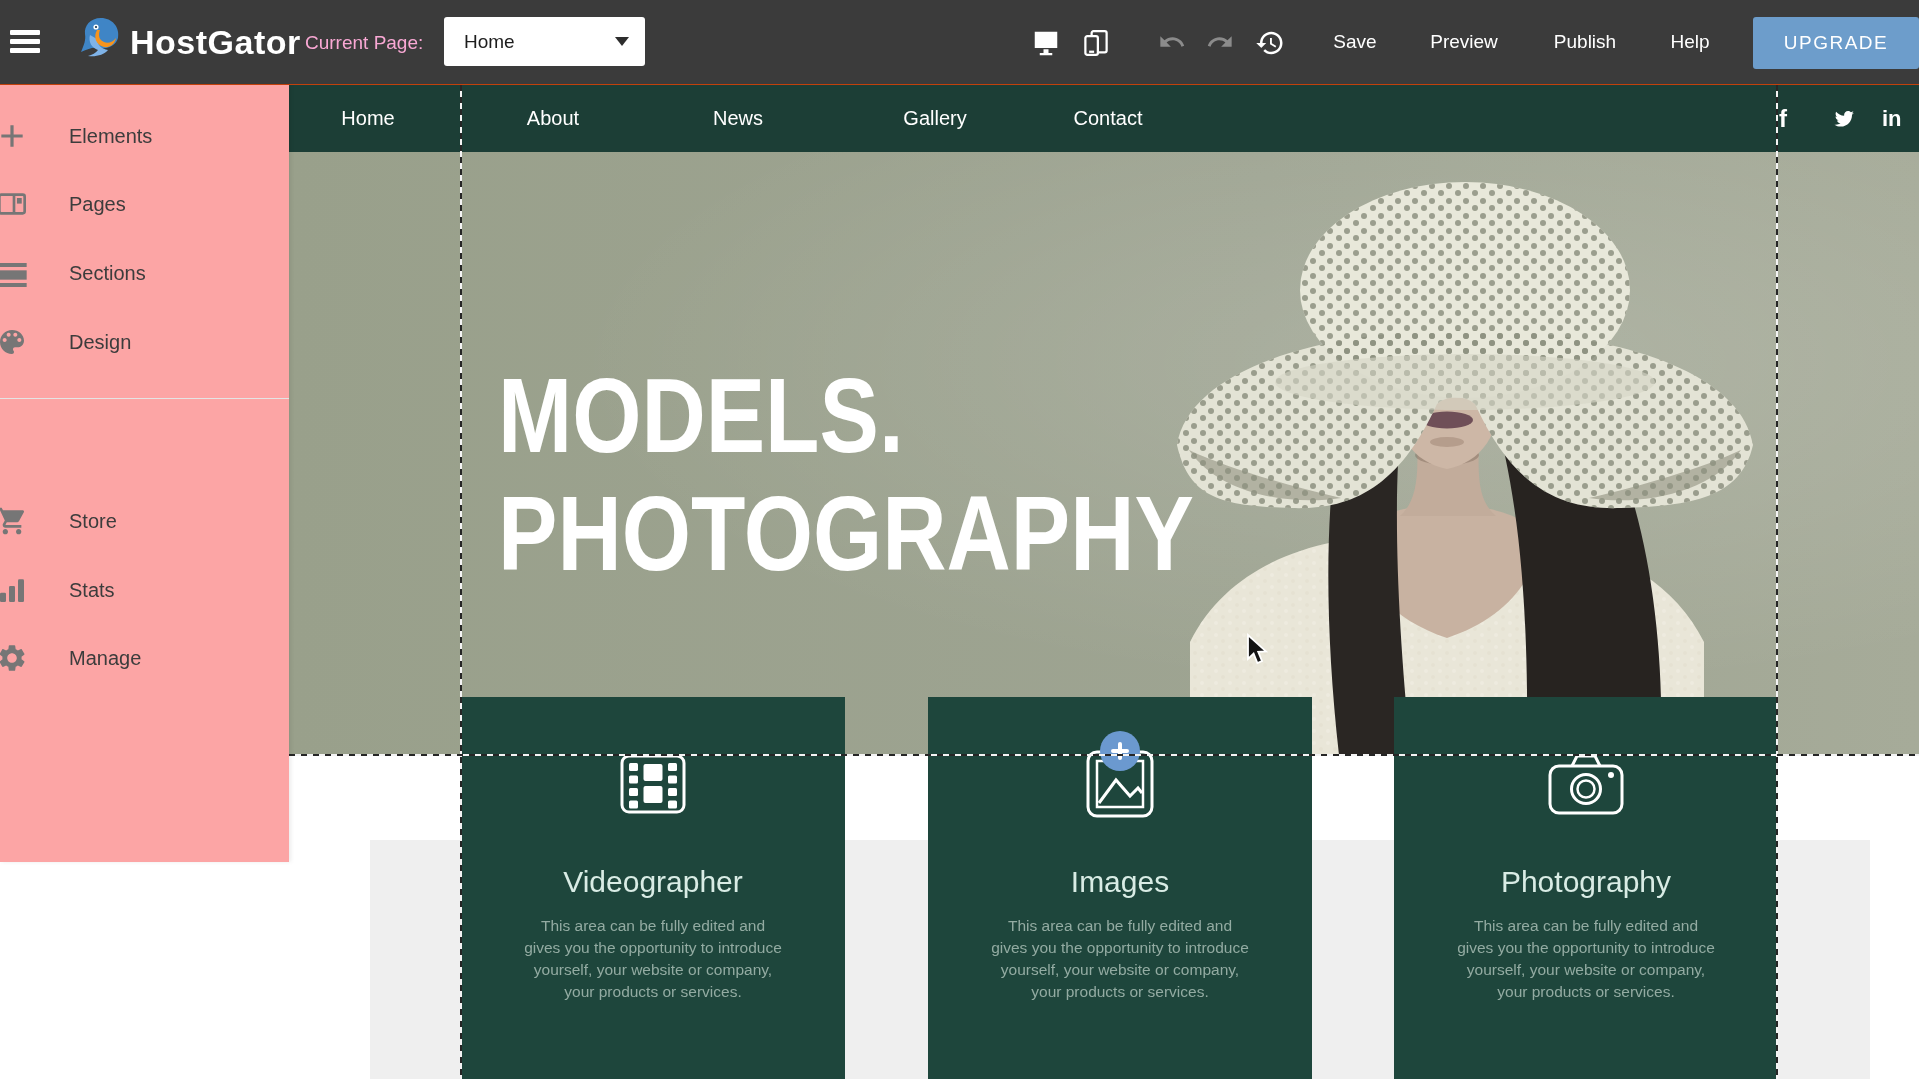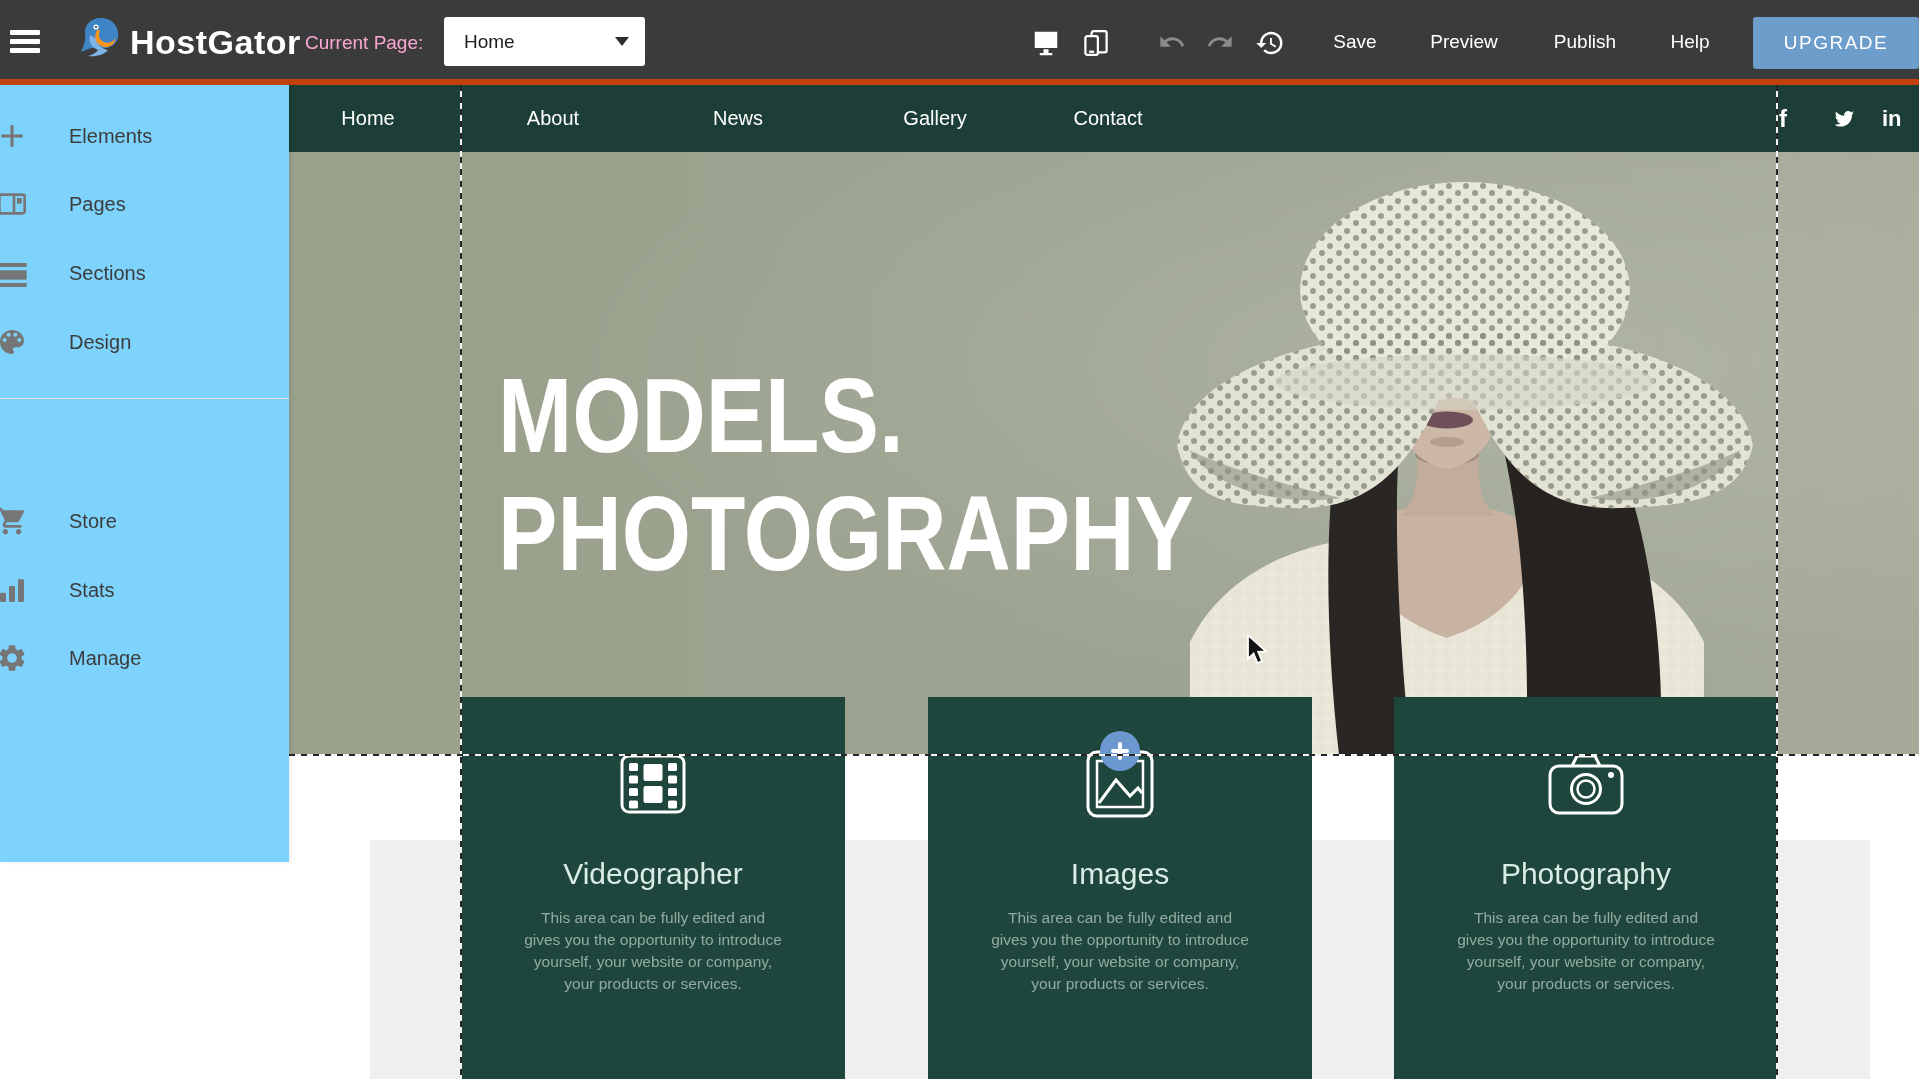--- a/index.html
+++ b/index.html
@@ -2,39 +2,39 @@
 <html><head>
 <meta charset="utf-8">
 <style>
   * { margin:0; padding:0; box-sizing:border-box; }
   html,body { width:1919px; height:1079px; overflow:hidden; background:#fff;
               font-family:"Liberation Sans", sans-serif; }
   #stage { position:relative; width:1919px; height:1079px; }
 
   
   .topbar { position:absolute; left:0; top:0; width:1919px; height:85px;
-            background:#3b3b3b; z-index:100; border-bottom:6px solid #c2410c; }
+            background:#3b3b3b; z-index:100; border-bottom:1px solid #c2410c; }
   .hamburger { position:absolute; left:10px; top:26px; width:36px; height:32px; cursor:pointer; }
   .hamburger span { display:block; width:30px; height:5px; background:#fff; border-radius:1px; margin:4px 0; }
   .brand { position:absolute; left:76px; top:14px; height:56px; display:flex; align-items:center; }
   .brand-name { color:#fff; font-size:34px; font-weight:bold; margin-left:6px; letter-spacing:.5px; }
   .curpage-label { position:absolute; left:305px; top:32px; color:#f9a8d4; font-size:19px; }
   .page-select { position:absolute; left:444px; top:17px; width:201px; height:49px; background:#fff;
                  border-radius:3px; display:flex; align-items:center; padding:0 16px 0 20px; cursor:pointer; }
   .page-select .val { font-size:19px; color:#1d1d1d; flex:1; }
   .caret { width:0; height:0; border-left:7px solid transparent; border-right:7px solid transparent;
            border-top:9px solid #2d2d2d; }
   .tb-ic { position:absolute; top:28px; width:30px; height:30px; cursor:pointer; }
   .tb-txt { position:absolute; top:31px; transform:translateX(-50%); color:#fff; font-size:19px; cursor:pointer; }
   .upgrade { position:absolute; left:1753px; top:17px; width:166px; height:52px; background:#6d9dcb;
              color:#fff; font-size:19px; letter-spacing:1.5px; border:none; border-radius:3px;
              display:flex; align-items:center; justify-content:center; cursor:pointer; }
 
   
-  .sidebar { position:absolute; left:0; top:85px; width:289px; height:777px; background:#7dd3fc;
+  .sidebar { position:absolute; left:0; top:85px; width:289px; height:777px; background:#fca5a5;
              z-index:90; box-shadow:2px 0 4px rgba(0,0,0,.08); }
   .side-item { position:absolute; left:0; width:289px; height:40px; cursor:pointer; }
   .side-item .ic { position:absolute; left:-4px; top:4px; width:32px; height:32px; color:#767676; }
   .side-item .lbl { position:absolute; left:69px; top:0; line-height:40px; font-size:20px; color:#3c3c3c; }
   .side-div { position:absolute; left:0; top:313px; width:289px; height:1px; background:#e4e4e4; }
 
   
   .canvas { position:absolute; left:289px; top:85px; width:1630px; height:994px; background:#fff; overflow:hidden; }
 
   .sitenav { position:absolute; left:0; top:0; width:1630px; height:67px; background:#1c3e36; z-index:10; }
@@ -45,21 +45,21 @@
   .hero { position:absolute; left:0; top:67px; width:1630px; height:603px; z-index:1; cursor:pointer; }
   .headline { position:absolute; left:209px; top:204px; z-index:5; color:#fff; font-weight:bold;
               font-size:106px; line-height:118px; transform:scaleX(.84); transform-origin:left top;
               white-space:nowrap; cursor:pointer; }
 
   .gray-panel { position:absolute; left:81px; top:755px; width:1500px; height:239px; background:#efefef; z-index:2; }
 
   .card { position:absolute; top:612px; width:384px; height:467px; background:#1e463c; z-index:20;
           display:flex; flex-direction:column; align-items:center; cursor:pointer; }
   .card .icw { position:relative; margin-top:46px; height:82px; display:flex; align-items:center; }
-  .card h3 { color:#d9ece5; font-size:30px; font-weight:normal; margin-top:32px; }
+  .card h3 { color:#d9ece5; font-size:30px; font-weight:normal; margin-top:40px; }
   .card p { width:262px; margin-top:16px; text-align:center; color:#93aba2; font-size:15.5px; line-height:22px; }
   .badge { position:absolute; left:14px; top:-12px; width:40px; height:40px; border-radius:50%;
            background:#6b99cf; display:flex; align-items:center; justify-content:center; z-index:3; }
   .badge:before { content:""; position:absolute; width:18px; height:4px; background:#fff; border-radius:2px; }
   .badge:after  { content:""; position:absolute; width:4px; height:18px; background:#fff; border-radius:2px; }
 
   
   .ants-v { position:absolute; top:0; width:2px; height:994px; z-index:40; pointer-events:none;
             background:repeating-linear-gradient(to bottom,#262626 0 6px,#f4f4f4 6px 12px); }
   .ants-h { position:absolute; left:0; top:669px; width:1630px; height:2px; z-index:40; pointer-events:none;

